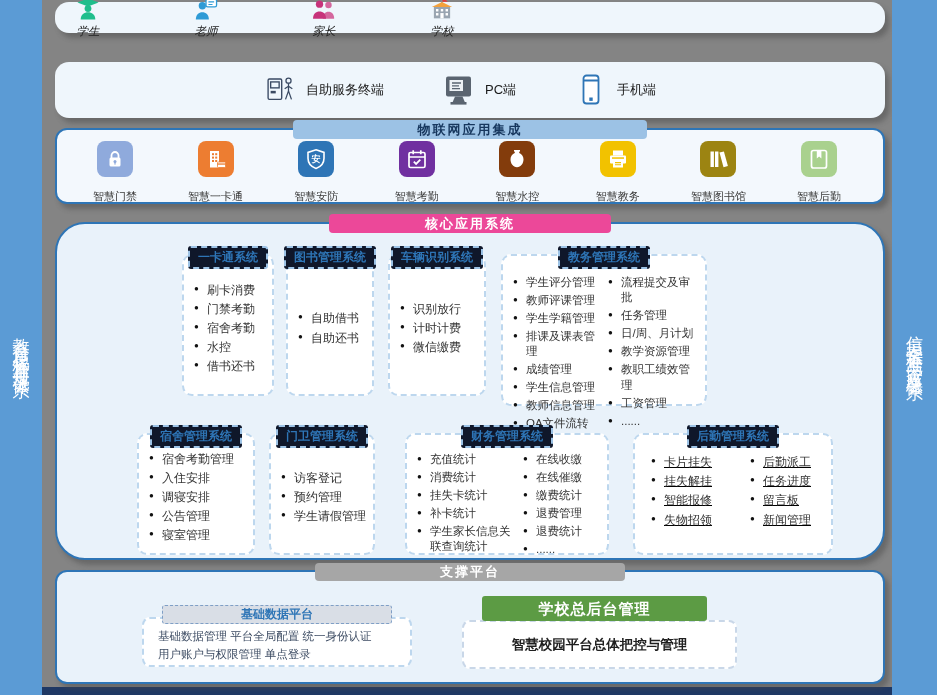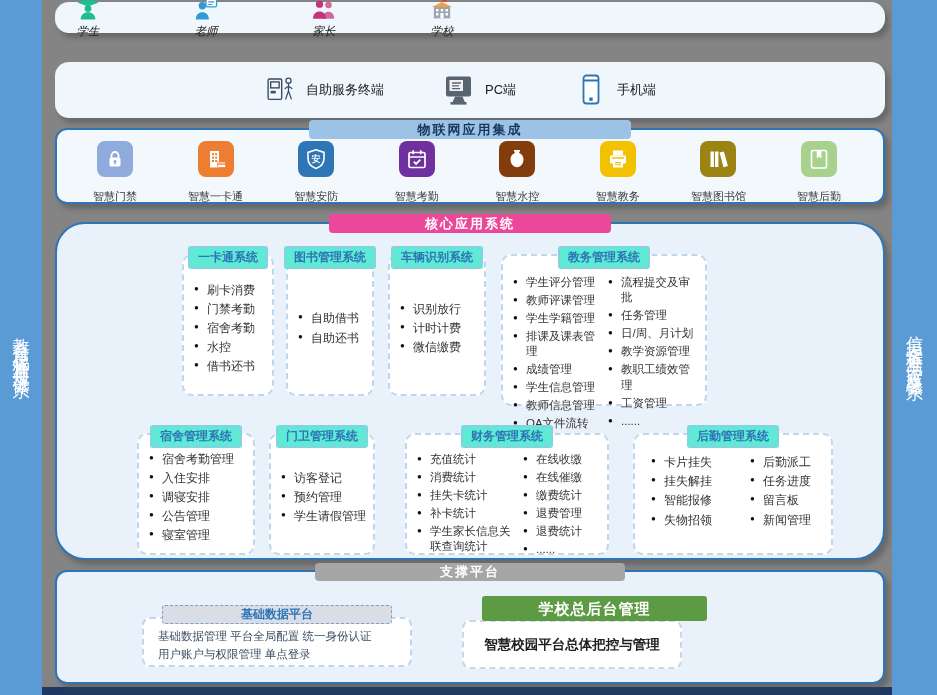--- a/index.html
+++ b/index.html
@@ -24,71 +24,71 @@
   .ulabel{font-size:11.5px;color:#222;margin-top:2px;white-space:nowrap;}
 
   .term-group{display:flex;align-items:center;gap:9px;}
   .term-group svg{width:34px;height:34px;display:block;}
   .tlabel{font-size:13px;color:#1a1a1a;white-space:nowrap;}
 
   
   #panel-iot{top:128px;height:76px;border:2px solid #2E75B6;border-radius:12px;background:#F3F8FD;}
   .banner{position:absolute;left:50%;transform:translateX(-50%);text-align:center;
           font-weight:bold;font-size:13px;border-radius:4px;letter-spacing:2px;z-index:3;}
-  #iot-banner{top:-10px;width:322px;height:19px;line-height:19px;background:#9CC2E5;color:#17375E;}
+  #iot-banner{top:-10px;width:354px;height:19px;line-height:19px;background:#9CC2E5;color:#17375E;}
   .iot-items{display:flex;justify-content:space-between;padding:11px 30px 0 24px;}
   .iot-item{width:68px;display:flex;flex-direction:column;align-items:center;}
   .iot-tile{width:36px;height:36px;border-radius:8px;display:flex;align-items:center;justify-content:center;}
   .iot-tile svg{width:24px;height:24px;display:block;}
   .iot-label{font-size:11px;color:#3b3b3b;margin-top:12px;white-space:nowrap;}
 
   
   #panel-core{top:222px;height:338px;border:2px solid #2E75B6;border-radius:30px;background:#E9F2FA;}
   #core-banner{top:-10px;width:282px;height:19px;line-height:19px;background:#ec4899;color:#fff;}
   .core-row{display:flex;align-items:flex-start;}
   .core-row.r1{margin-left:125px;padding-top:30px;}
   .core-row.r2{margin-left:80px;margin-top:27px;}
   .sys-box{position:relative;background:#fff;border:2px dashed #BDD7EE;border-radius:10px;box-sizing:border-box;}
-  .sys-title{position:absolute;top:-10px;left:50%;transform:translateX(-50%);background:#5eead4;
+  .sys-title{position:absolute;top:-10px;left:50%;transform:translateX(-50%);background:#0f172a;
              border:2px dashed #9DC3E6;border-radius:3px;padding:1px 8px;color:#2E75B6;
              font-weight:bold;font-size:12px;white-space:nowrap;z-index:2;}
   .cols{display:flex;height:100%;box-sizing:border-box;align-items:center;padding:12px 4px 6px 10px;}
   .cols ul{list-style:none;margin:0;padding:0;}
   .sys-box li{position:relative;padding-left:13px;margin:3px 0;color:#333;font-size:12px;line-height:1.35;}
   .sys-box li::before{content:"●";position:absolute;left:0;top:2px;font-size:8px;color:#111;}
   .box-one-card{width:92px;height:142px;}
   .box-library{width:88px;height:142px;margin-left:12px;}
   .box-vehicle{width:98px;height:142px;margin-left:14px;}
   .box-academic{width:206px;height:152px;margin-left:15px;}
   .box-academic .cols{align-items:flex-start;padding-top:16px;gap:2px;}
   .box-academic li{font-size:11.5px;margin:2.5px 0;}
   .box-academic ul{width:98px;}
   .box-dorm{width:118px;height:122px;}
   .box-gate{width:106px;height:122px;margin-left:14px;}
   .box-finance{width:204px;height:122px;margin-left:30px;}
   .box-finance .cols{align-items:flex-start;padding-top:14px;gap:2px;}
   .box-finance li{font-size:11.5px;margin:2.5px 0;}
   .box-finance ul:first-child{width:104px;}
   .box-logistics{width:200px;height:122px;margin-left:24px;}
-  .box-logistics .cols{align-items:flex-start;padding-top:16px;gap:22px;padding-left:16px;}
+  .box-logistics .cols{align-items:flex-start;padding-top:16px;gap:22px;padding-left:16px;text-decoration:underline;}
   .box-logistics ul{width:80px;}
 
   
   #panel-support{top:570px;height:114px;border:2px solid #2E75B6;border-radius:12px;background:#E9F2FA;}
   #support-banner{top:-9px;width:310px;height:18px;line-height:18px;background:#A6A6A6;color:#fff;}
   .base-box{position:absolute;left:85px;top:45px;width:270px;height:50px;background:#fff;
             border:2px dashed #BDD7EE;border-radius:8px;box-sizing:border-box;}
   .base-badge{position:absolute;top:-14px;left:50%;transform:translateX(-50%);width:228px;height:17px;
               line-height:17px;text-align:center;background:#D9DEE6;border:1px dashed #7F9FC6;
               border-radius:3px;color:#2E75B6;font-weight:bold;font-size:12px;}
   .base-lines{padding:8px 0 0 14px;font-size:11.5px;color:#3D4C63;line-height:1.6;}
   .admin-banner{position:absolute;left:425px;top:24px;width:225px;height:25px;line-height:25px;
                 text-align:center;background:#5C9B44;color:#fff;font-weight:bold;font-size:15px;
                 border-radius:3px;letter-spacing:1px;z-index:2;}
-  .admin-box{position:absolute;left:405px;top:48px;width:220px;height:49px;background:#fff;
+  .admin-box{position:absolute;left:405px;top:48px;width:275px;height:49px;background:#fff;
              border:2px dashed #C9D7E8;border-radius:8px;box-sizing:border-box;display:flex;
              align-items:center;justify-content:center;font-size:13.5px;font-weight:bold;color:#1F1F1F;}
 </style>
 </head>
 <body>
 
 <div id="stage">
 
   <div class="side-rail left">
     <div class="vtext">教育信息化标准与规范体系</div>

